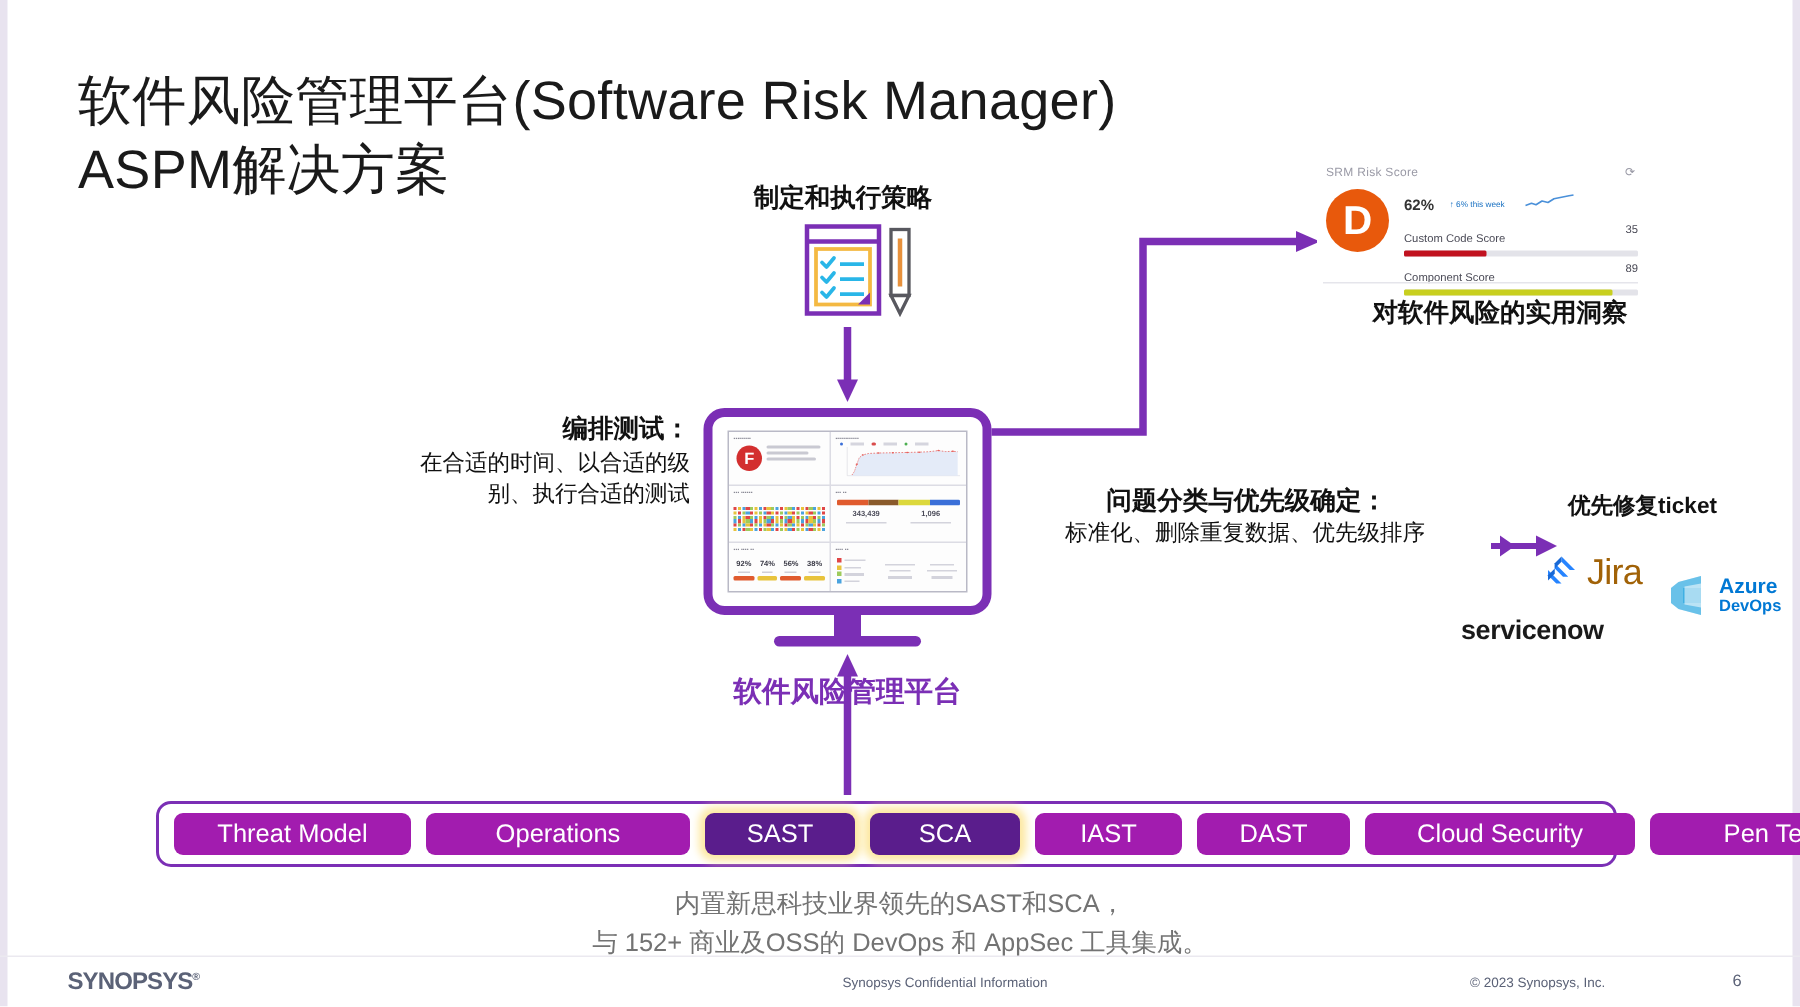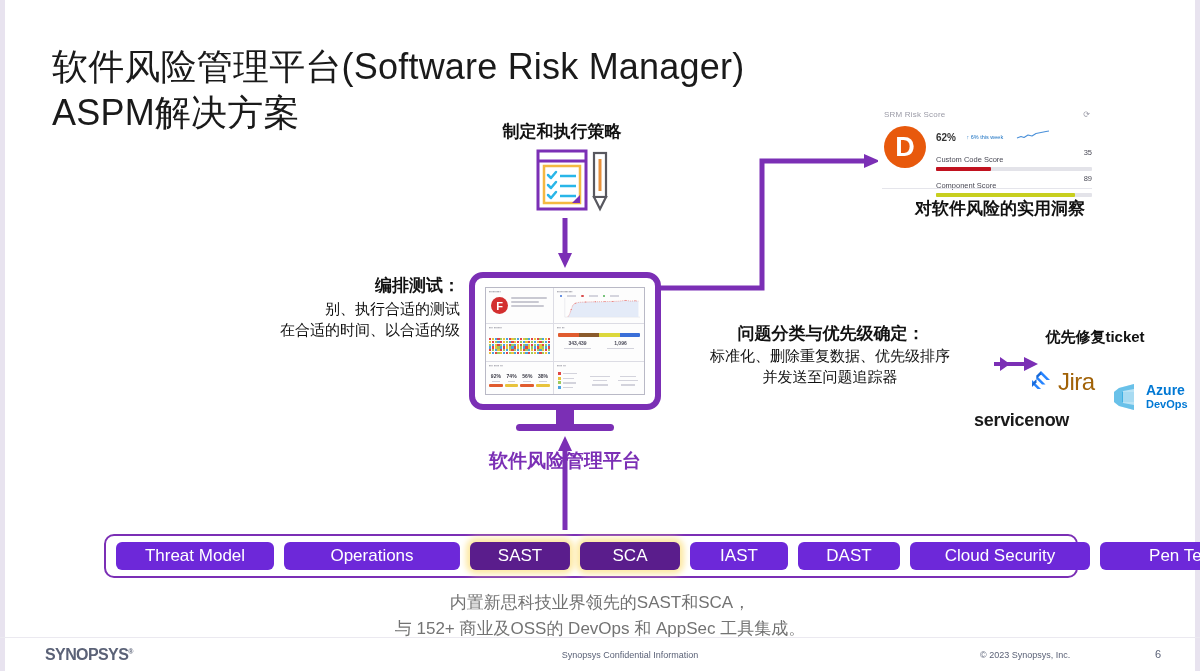--- a/index.html
+++ b/index.html
@@ -125,21 +125,21 @@
   .azure-word{font-size:14px;line-height:14px;color:#0078d4;font-weight:bold;}
   .azure-word span{display:block;font-size:11px;}
 
   
   .toolbar{
     position:absolute;left:104px;top:534px;width:974px;height:44px;
     border:2px solid #7b2fb5;border-radius:10px;background:#fff;box-sizing:border-box;
     display:flex;align-items:center;gap:10px;padding:0 10px;
   }
   .chip{
-    height:28px;border-radius:6px;background:#6d28d9;color:#fff;
+    height:28px;border-radius:6px;background:#a21caf;color:#fff;
     display:flex;align-items:center;justify-content:center;
     font-size:17px;padding:0 14px;white-space:nowrap;
   }
   .chip.hl{background:#5a1d8c;box-shadow:0 0 6px 4px #fde8a0;}
   .chip.w-threat{min-width:130px;}
   .chip.w-ops{min-width:148px;}
   .chip.w-sast{min-width:72px;}
   .chip.w-sca{min-width:72px;}
   .chip.w-iast{min-width:70px;}
   .chip.w-dast{min-width:74px;}
@@ -205,22 +205,22 @@
     <path d="M28 50 l3 3 l5 -6" stroke="#29b6e8" stroke-width="2.5" fill="none" stroke-linecap="round" stroke-linejoin="round"></path>
     <line x1="40" y1="51" x2="56" y2="51" stroke="#29b6e8" stroke-width="2.5"></line>
     <path d="M60 50 L60 58 L52 58 Z" fill="#7b2fb5"></path>
     <rect x="74" y="8" width="12" height="44" fill="#fff" stroke="#58585f" stroke-width="2.2"></rect>
     <line x1="80" y1="14" x2="80" y2="46" stroke="#e8913c" stroke-width="3"></line>
     <path d="M74 52 L80 64 L86 52 Z" fill="#fff" stroke="#58585f" stroke-width="2.2"></path>
   </svg>
 
   <div class="orch-title">编排测试：</div>
   <div class="orch-body">
+    <div>在合适的时间、以合适的级</div>
     <div>别、执行合适的测试</div>
-    <div>在合适的时间、以合适的级</div>
   </div>
 
   <div class="monitor">
     <div class="monitor-inner">
       <div class="dash">
 
         <div class="cell">
           <div class="mini-title">▪▪▪▪▪▪▪▪▪</div>
           <div class="grade-circle">F</div>
           <div class="lines">
@@ -515,21 +515,20 @@
       </div>
     </div>
     <div class="srm-rule"></div>
   </div>
 
   <div class="insight">对软件风险的实用洞察</div>
 
   <div class="triage-title">问题分类与优先级确定：</div>
   <div class="triage-body">
     <div>标准化、删除重复数据、优先级排序</div>
-    <div>并发送至问题追踪器</div>
   </div>
 
   <div class="ticket-label">优先修复ticket</div>
   <div class="jira">
     <svg width="26" height="26" viewBox="0 0 26 26">
       <path d="M13 2 L22 11 L18.5 11 L13 5.5 Z" fill="#2684ff"></path>
       <path d="M8.5 6.5 L17.5 15.5 L14 15.5 L8.5 10 Z" fill="#2684ff"></path>
       <path d="M4 11 L13 20 L9.5 20 L4 14.5 Z" fill="#2684ff"></path>
       <path d="M13 2 L13 5.5 L8.5 10 L8.5 6.5 Z" fill="#1869d6"></path>
       <path d="M8.5 10 L8.5 13.5 L4 18 L4 14.5 Z" fill="#1869d6"></path>

